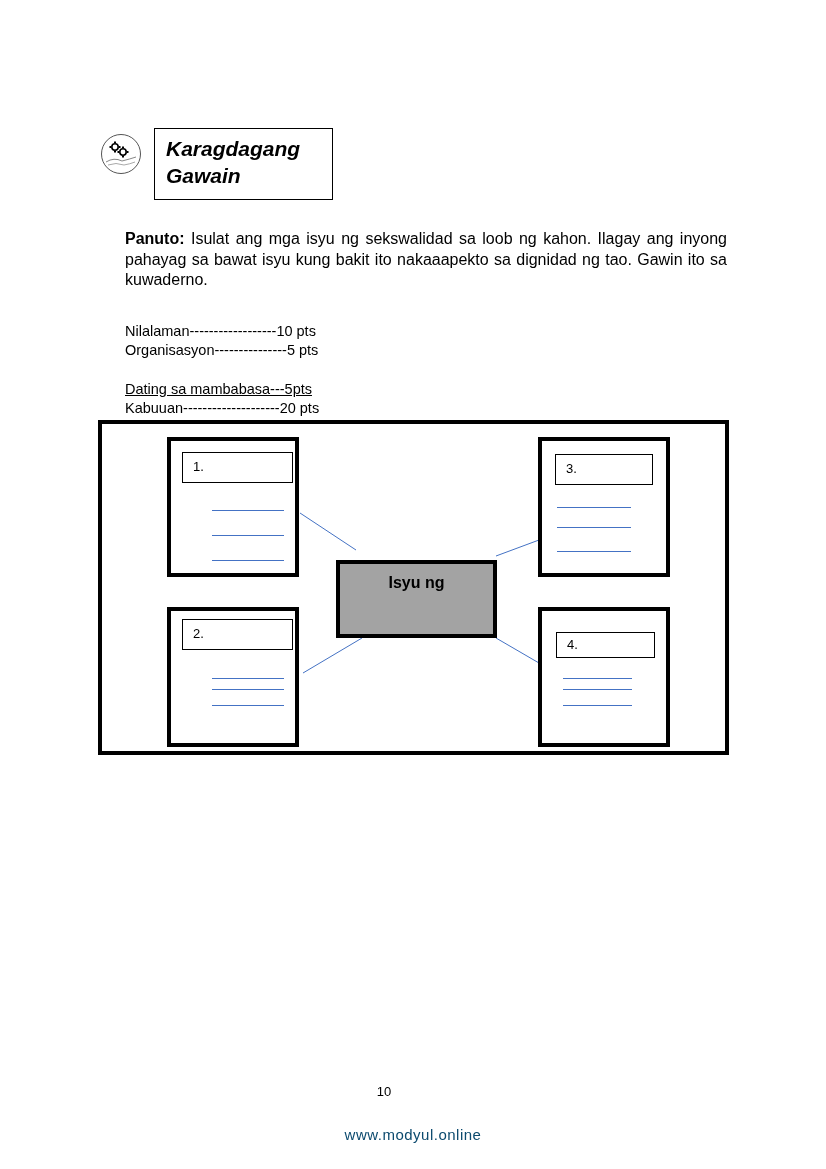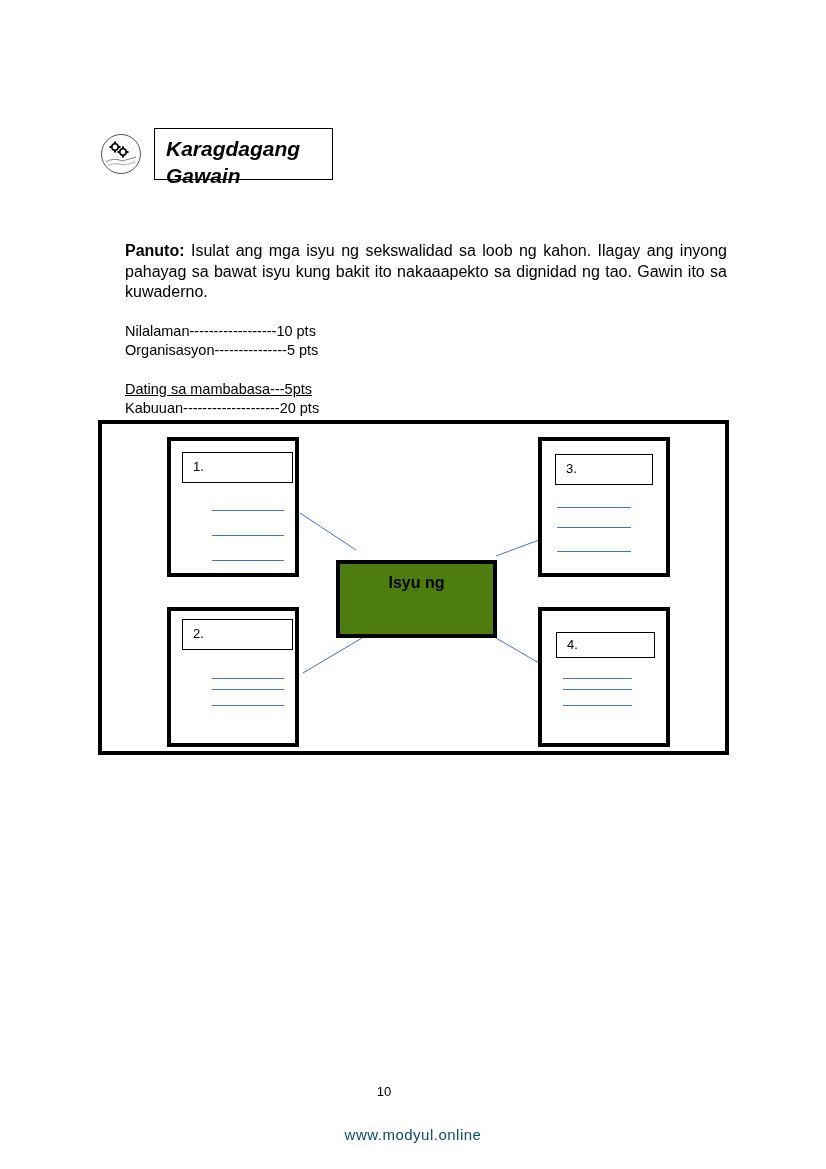--- a/index.html
+++ b/index.html
@@ -9,32 +9,32 @@
     overflow: hidden;
   }
   .abs { position: absolute; }
 
   
   .icon-circle {
     left: 101px; top: 134px; width: 40px; height: 40px;
     border: 1.3px solid #555; border-radius: 50%; box-sizing: border-box;
   }
   .title-box {
-    left: 154px; top: 128px; width: 179px; height: 52px;
+    left: 154px; top: 128px; width: 179px; height: 72px;
     border: 1px solid #000; box-sizing: border-box;
     padding: 6px 0 0 11px;
   }
   .title-box span {
     display: block; font-weight: bold; font-style: italic;
     font-size: 21px; line-height: 27px;
   }
 
   
   .instructions {
-    left: 125px; top: 241px; width: 602px;
+    left: 125px; top: 229px; width: 602px;
     font-size: 16px; line-height: 20.5px; text-align: justify;
   }
   .instructions b { font-weight: bold; }
 
   .rubric { left: 125px; top: 322px; font-size: 14.5px; line-height: 19px; }
   .rubric div { white-space: nowrap; }
   .rubric .u { text-decoration: underline; margin-top: 20px; }
 
   
   .frame {
@@ -46,21 +46,21 @@
     background: #fff;
   }
   .label-box {
     height: 31px; border: 1.3px solid #000; box-sizing: border-box;
     font-family: "Liberation Sans", sans-serif; font-size: 13px;
     padding: 6px 0 0 10px;
   }
   .line { height: 0; border-top: 1.3px solid #4472c4; }
   .center-box {
     left: 336px; top: 560px; width: 161px; height: 78px;
-    border: 4px solid #000; box-sizing: border-box; background: #4d7c0f;
+    border: 4px solid #000; box-sizing: border-box; background: #a3a3a3;
     text-align: center; font-weight: bold; font-size: 16px; line-height: 26px;
     padding-top: 6px;
   }
   svg.connectors { left: 0; top: 0; width: 826px; height: 1169px; pointer-events: none; }
 
   .page-num { left: 0; width: 768px; top: 1084px; text-align: center; font-size: 13px; }
   .watermark { left: 0; width: 826px; top: 1126px; text-align: center; font-size: 15px; color: #0c4a6e; letter-spacing: 0.5px; }
 </style>
 </head>
 <body>

